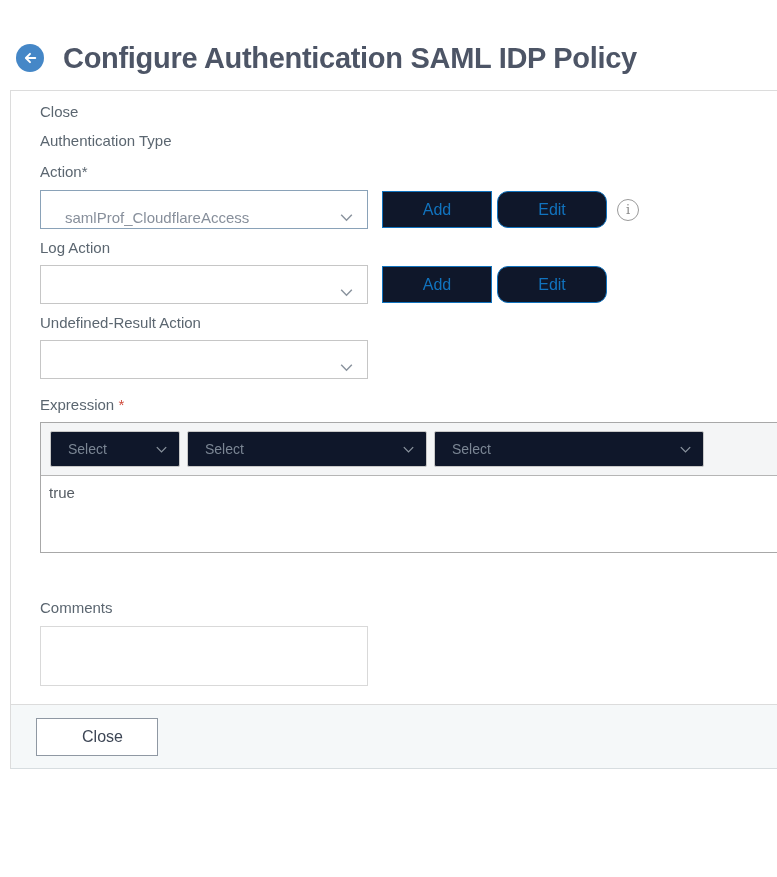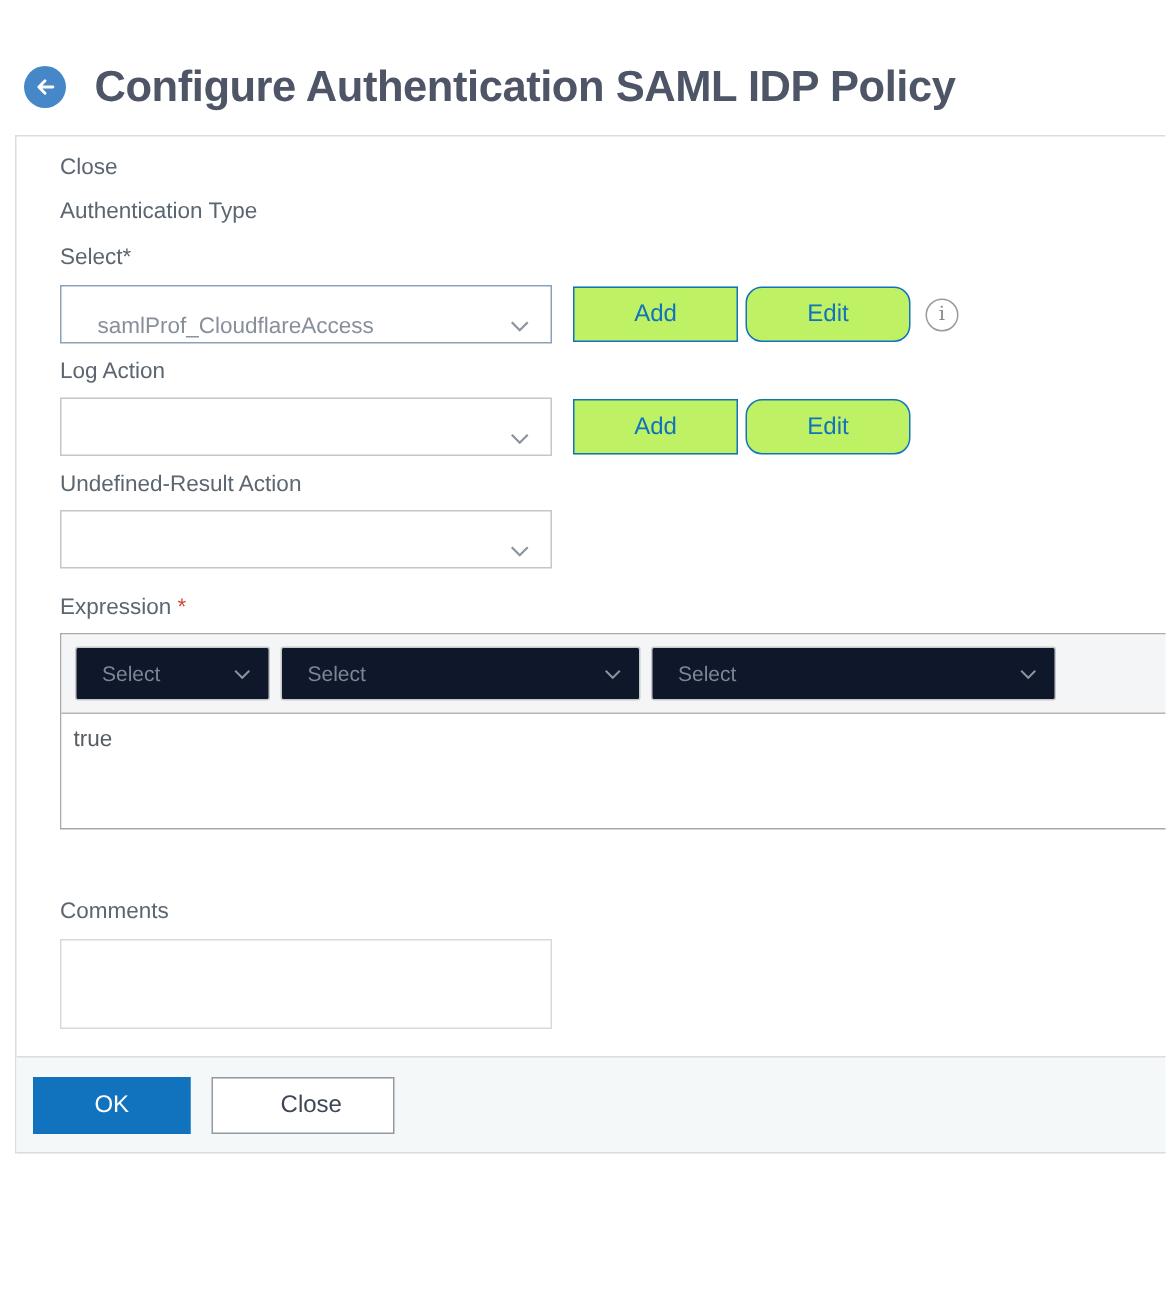--- a/index.html
+++ b/index.html
@@ -26,21 +26,21 @@
   .static-value { margin-top:3px; font-size:15px; font-weight:bold; color:#333333; height:20px; line-height:20px; }
 
   .dropdown { width:328px; height:39px; background:#ffffff; border:1px solid #c6c6c6;
     display:flex; align-items:center; padding:16px 12px 0 24px; cursor:pointer; }
   .dropdown.accent { border-color:#8aa2b8; }
   .dropdown .dd-text { font-size:15px; color:#878f9b; flex:1 1 auto; white-space:nowrap; overflow:hidden; }
   .chevron { flex:0 0 auto; }
 
   .row { display:flex; align-items:center; }
 
-  .btn-outline { width:110px; height:37px; background:#bef264; border:1px solid #1173be;
+  .btn-outline { width:110px; height:37px; background:#0f172a; border:1px solid #1173be;
     color:#1173be; font-size:16px; font-family:inherit; cursor:pointer; display:flex;
     align-items:center; justify-content:center; }
   .btn-add { margin-left:14px; }
   .btn-edit { margin-left:5px;border-radius:11px; }
 
   .info-icon { width:22px; height:22px; margin-left:10px; border:1px solid #9a9a9a; border-radius:50%;
     color:#8a8a8a; font-size:13px; display:flex; align-items:center; justify-content:center;
     font-family:"DejaVu Serif",serif; }
 
   
@@ -90,21 +90,21 @@
   </div>
   <div class="page-title">Configure Authentication SAML IDP Policy</div>
 </div>
 
 <div class="panel">
 
   <div class="field-label">Close</div>
 
   <div class="field-label spacer-auth">Authentication Type</div>
 
-  <div class="field-label spacer-action">Select*</div>
+  <div class="field-label spacer-action">Action*</div>
   <div class="row spacer-sect">
     <div class="dropdown accent">
       <span class="dd-text">samlProf_CloudflareAccess</span>
       <span class="chevron" style="display:flex">
         <svg width="17" height="17" viewBox="0 0 16 16">
             <path d="M3 5.5 L8 10.5 L13 5.5" fill="none" stroke="#8a939e" stroke-width="1.4"></path>
           </svg>
       </span>
     </div>
     <button class="btn-outline btn-add">Add</button>
@@ -170,17 +170,16 @@
         </span>
       </div>
     </div>
     <textarea class="expr-area" spellcheck="false" style="">true</textarea>
   </div>
 
   <div class="field-label spacer-comments">Comments</div>
   <textarea class="comments-area" spellcheck="false" style=""></textarea>
 
   <div class="footer-bar">
-    <button class="btn-primary">OK</button>
     <button class="btn-close">Close</button>
   </div>
 
 </div>
 
 </body></html>

